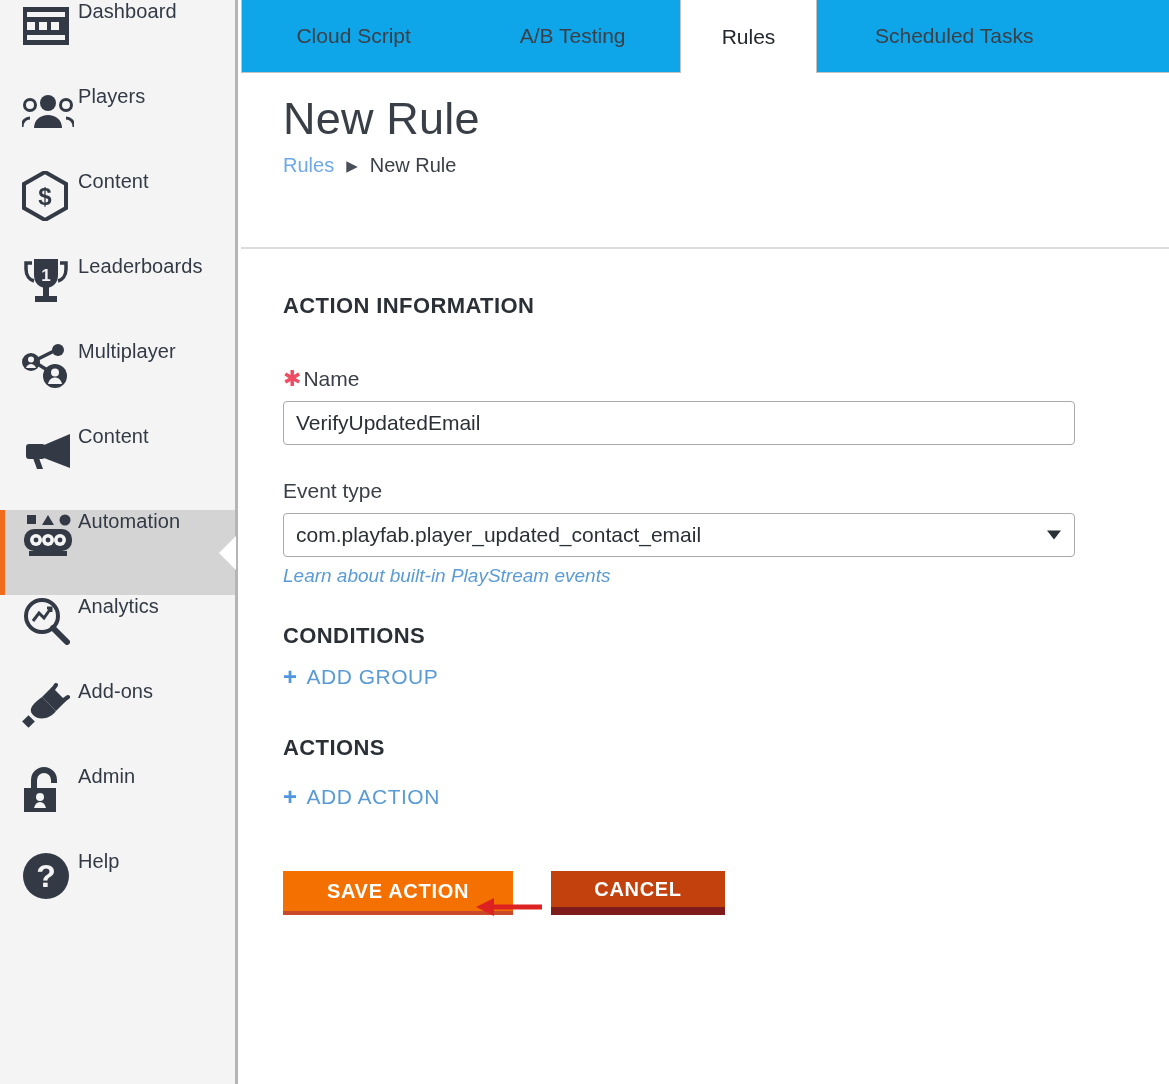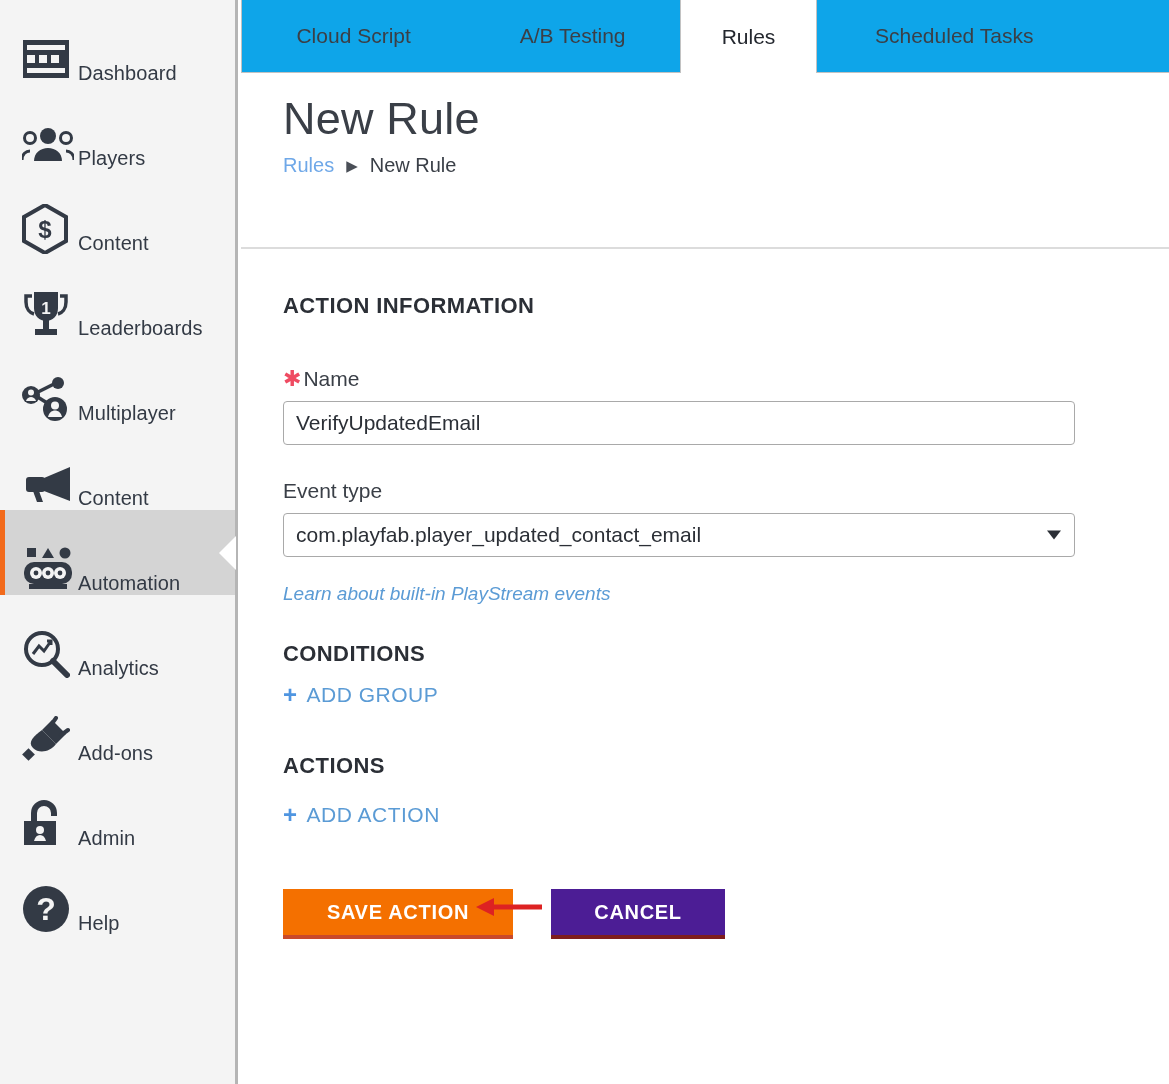--- a/index.html
+++ b/index.html
@@ -17,21 +17,21 @@
   #sidebar {
     position: absolute; left: 0; top: 0;
     width: 238px; height: 1084px;
     background: #f4f4f4;
     border-right: 3px solid #b5b5b5;
   }
   .nav-item {
     position: relative;
     height: 85px;
     display: flex;
-    align-items: flex-end;
+    align-items: flex-start;
     padding-left: 22px;
     cursor: pointer;
   }
   .nav-item .ico {
     width: 56px; height: 52px;
     display: flex; align-items: center; justify-content: flex-start;
     flex: 0 0 56px;
   }
   .nav-item .ico svg { display: block; }
   .nav-label {
@@ -209,31 +209,31 @@
     align-items: flex-start;
   }
   .btn {
     border: none;
     color: #ffffff;
     font-family: "Liberation Sans", sans-serif;
     font-size: 20px;
     font-weight: bold;
     letter-spacing: .7px;
     cursor: pointer;
-    height: 50px;
+    height: 44px;
     padding: 0 4px;
   }
   #btn-save {
     background: #f47000;
     border-bottom: 4px solid #c94a2a;
     min-width: 230px;
   }
   #btn-cancel {
-    background: #4c1d95;
-    border-bottom: 4px solid #7f1d1d;
+    background: #c2410c;
+    border-bottom: 8px solid #7f1d1d;
     min-width: 174px;
     margin-left: 38px;
   }
 </style>
 </head>
 <body>
 
 <div id="app">
 
   <nav id="sidebar">
@@ -427,21 +427,21 @@
       </div>
 
       <div style="margin-top:34px">
         <div class="field-label">
           <span>Event type</span>
         </div>
         <div class="select-wrap" style="margin-top:10px">
           <input class="select-input" readonly="" value="com.playfab.player_updated_contact_email" style="">
           <span class="select-caret"></span>
         </div>
-        <span class="helper-link" style="margin-top:26px">Learn about built-in PlayStream events</span>
+        <span class="helper-link" style="margin-top:8px">Learn about built-in PlayStream events</span>
       </div>
 
       <div style="margin-top:36px">
         <h2 class="section-title">CONDITIONS</h2>
         <div class="add-link" style="margin-top:16px">
           <span class="plus">+</span>
           <span>ADD GROUP</span>
         </div>
       </div>
 

